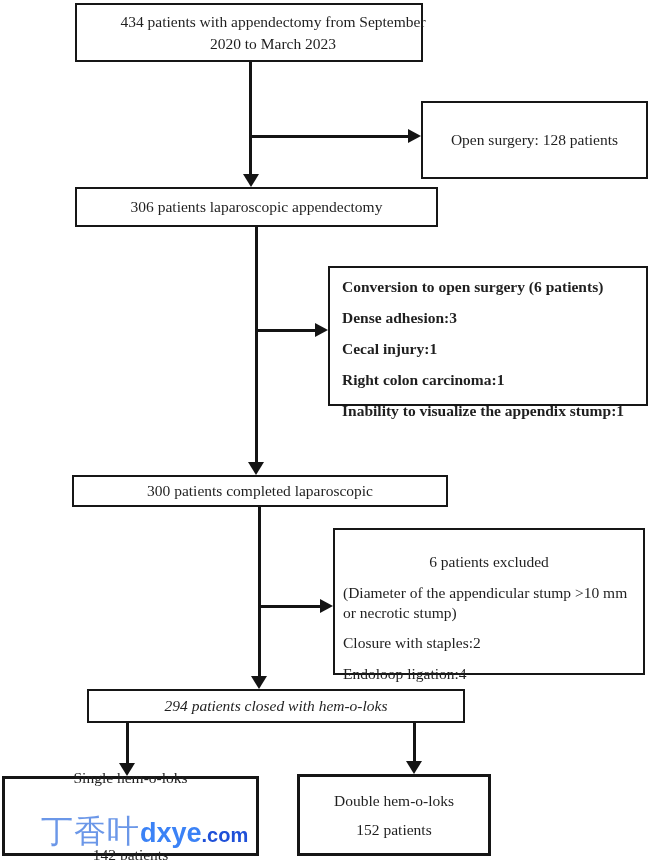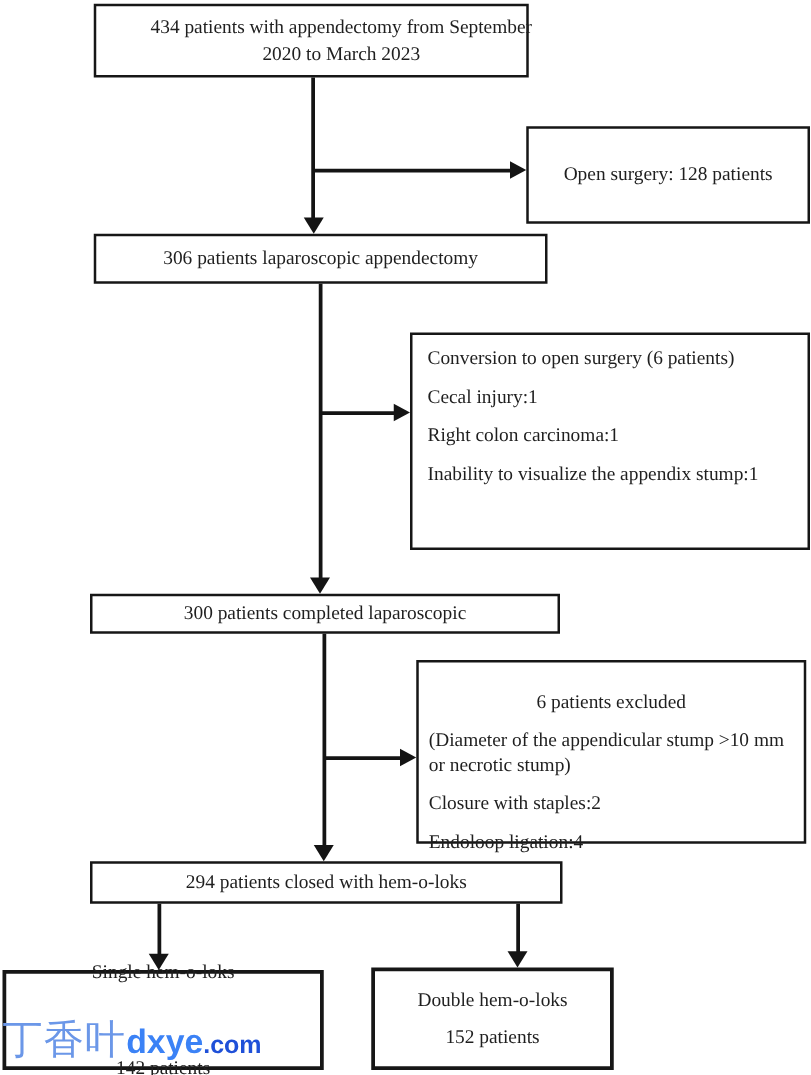--- a/index.html
+++ b/index.html
@@ -76,20 +76,21 @@
     border-bottom: 7px solid transparent;
     border-left: 13px solid #141414;
   }
   .watermark {
     position: absolute;
     left: 2px;
     top: 810px;
     display: flex;
     align-items: baseline;
     white-space: nowrap;
+    padding-left: 39px;
   }
   .wm-cjk {
     font-family: "DejaVu Sans", sans-serif;
     font-size: 32px;
     font-weight: 400;
     letter-spacing: 1px;
   }
   .wm-domain {
     font-family: "Liberation Sans", sans-serif;
     font-size: 27px;
@@ -112,39 +113,40 @@
   </div>
 
   <div class="node center" style="left:421px; top:101px; width:227px; height:78px;">
     <div class="line">Open surgery: 128 patients</div>
   </div>
 
   <div class="node center" style="left:75px; top:187px; width:363px; height:40px;">
     <div class="line">306 patients laparoscopic appendectomy</div>
   </div>
 
-  <div class="node list" style="left:328px; top:266px; width:320px; height:174px;">
+  <div class="node list" style="left:328px; top:266px; width:320px; height:140px;font-weight:bold;">
     <div class="line">Conversion to open surgery (6 patients)</div>
+    <div class="line">Dense adhesion:3</div>
     <div class="line">Cecal injury:1</div>
     <div class="line">Right colon carcinoma:1</div>
     <div class="line">Inability to visualize the appendix stump:1</div>
   </div>
 
   <div class="node center" style="left:72px; top:475px; width:376px; height:32px;">
     <div class="line">300 patients completed laparoscopic</div>
   </div>
 
   <div class="node" style="left:333px; top:528px; width:312px; height:147px;">
     <div class="excl-title">6 patients excluded</div>
     <div class="excl-reason">(Diameter of the appendicular stump &gt;10 mm or necrotic stump)</div>
     <div class="excl-item">Closure with staples:2</div>
     <div class="excl-item">Endoloop ligation:4</div>
   </div>
 
-  <div class="node center" style="left:72px; top:689px; width:378px; height:34px;">
+  <div class="node center" style="left:87px; top:689px; width:378px; height:34px;font-style:italic;">
     <div class="line">294 patients closed with hem-o-loks</div>
   </div>
 
   <div class="node center thick bottom-node" style="left:2px; top:776px; width:257px; height:80px;gap:48px;">
     <div class="line">Single hem-o-loks</div>
     <div class="line">142 patients</div>
   </div>
 
   <div class="node center thick bottom-node" style="left:297px; top:774px; width:194px; height:82px;">
     <div class="line">Double hem-o-loks</div>

